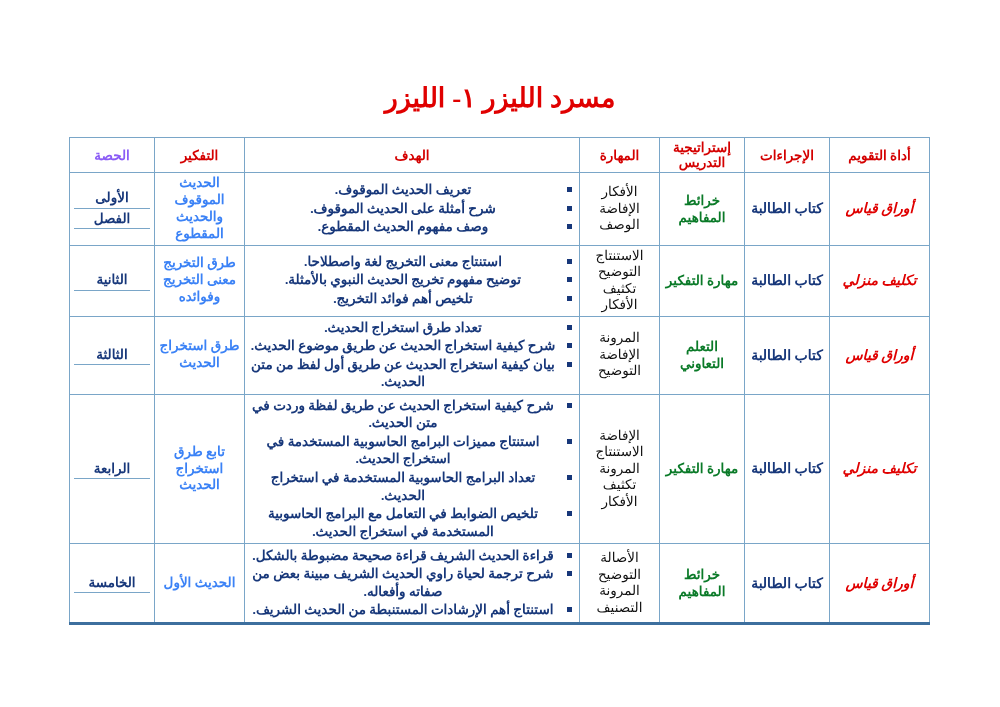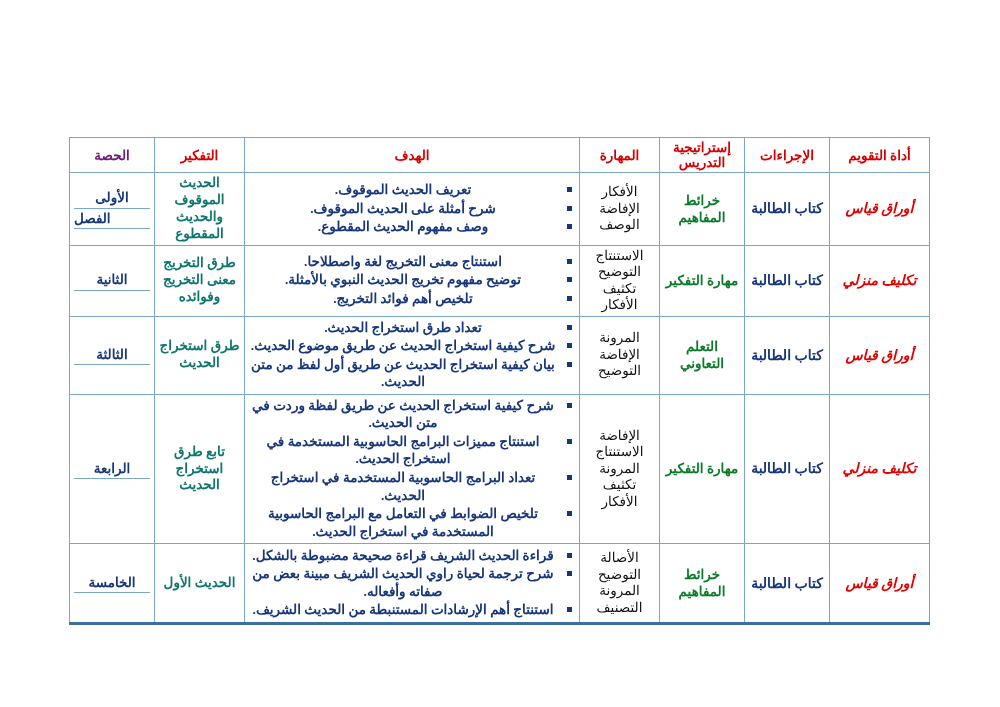--- a/index.html
+++ b/index.html
@@ -62,21 +62,21 @@
   col.c-sess   { width: 85px; }
 
   thead th {
     height: 34px;
     font-size: 13.5px;
     font-weight: bold;
     text-align: center;
     line-height: 1.12;
   }
   th.h-red  { color: #d40000; }
-  th.h-navy { color: #701a75; }
+  th.h-navy { color: #8b5cf6; }
 
   td.cell-tool {
     color: #e00000;
     font-weight: bold;
     font-size: 14px;
     text-align: center;
     font-style: italic;
   }
   td.cell-proc {
     color: #17377a;
@@ -98,21 +98,21 @@
   }
   td.cell-goal {
     color: #17377a;
     font-weight: bold;
     font-size: 13.5px;
     text-align: center;
     padding: 3px 6px 4px 8px;
     line-height: 1.3;
   }
   td.cell-comp {
-    color: #0f766e;
+    color: #3b82f6;
     font-weight: bold;
     font-size: 13.5px;
     text-align: center;
     line-height: 1.25;
   }
   td.cell-sess {
     padding: 0;
     vertical-align: top;
   }
   .sess-inner {
@@ -126,21 +126,21 @@
     font-size: 13.5px;
     text-align: center;
     padding: 2px 0 2px 0;
     border-bottom: 1px solid #7aa6c8;
     line-height: 1.15;
   }
   .sess-sub {
     color: #17377a;
     font-weight: bold;
     font-size: 13.5px;
-    text-align: left;
+    text-align: center;
     padding: 2px 0 2px 0;
     border-bottom: 1px solid #7aa6c8;
     line-height: 1.15;
   }
   .sess-fill { flex: 1 1 auto; }
 
   ul.goals {
     list-style: none;
     margin: 0;
     padding: 0;
@@ -159,20 +159,21 @@
     background: #17377a;
     display: block;
   }
   .skill-line { display: block; }
 </style>
 </head>
 <body>
 
 <div class="page">
 
+  <div class="doc-title">مسرد الليزر  ١- الليزر</div>
 
   <div class="table-wrap">
     <table class="sched">
       <colgroup>
         <col class="c-tool">
           <col class="c-proc">
           <col class="c-strat">
           <col class="c-skill">
         <col class="c-goal">
           <col class="c-comp">

